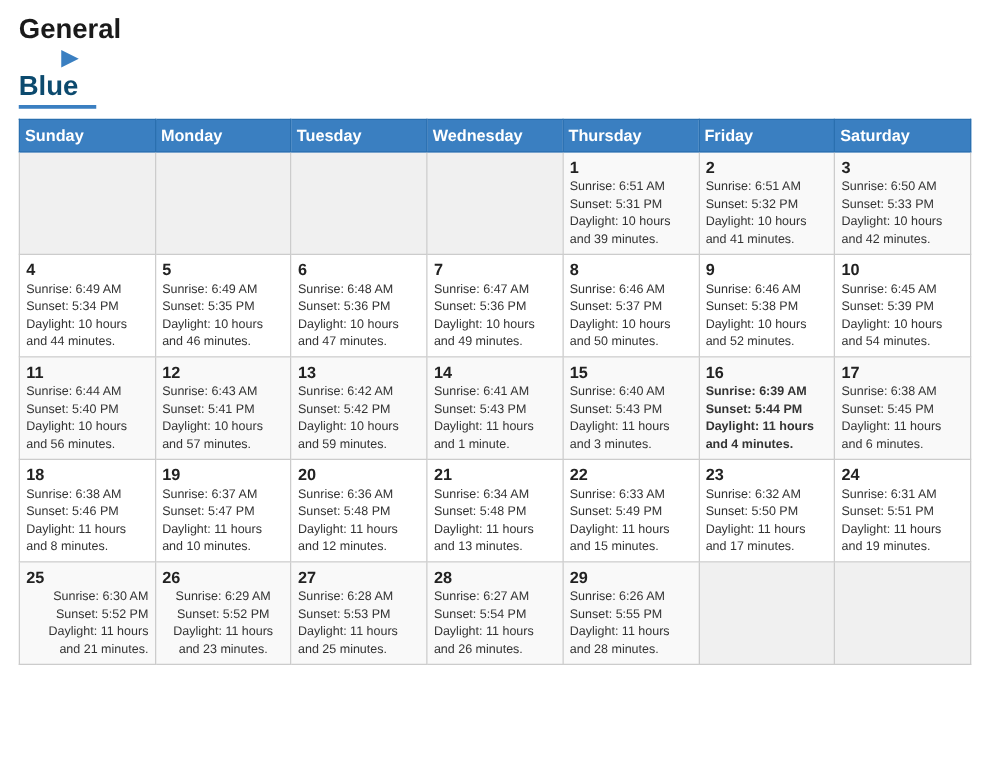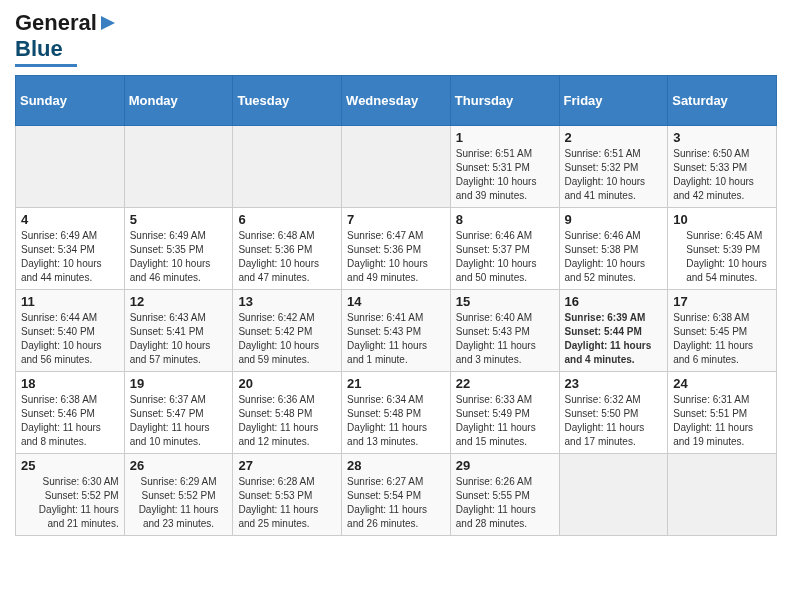--- a/index.html
+++ b/index.html
@@ -35,21 +35,21 @@
     }
     table {
       width: 100%;
       border-collapse: collapse;
     }
     thead tr th {
       background: #3a7fc1;
       color: white;
       font-size: 13px;
       font-weight: bold;
-      padding: 17px 4px;
+      padding: 5px 4px;
       text-align: left;
       border: 1px solid #2a6faf;
     }
     tbody tr td {
       border: 1px solid #ccc;
       vertical-align: top;
       padding: 4px 5px;
       font-size: 10.5px;
       color: #222;
       width: calc(100% / 7);
@@ -76,21 +76,21 @@
     }
     .empty-cell {
       background: #f0f0f0 !important;
     }
   </style>
 </head>
 <body>
 
 <div class="header-section">
   <div class="logo">
-    <div style="display:flex; align-items:center; gap:2px;">
+    <div style="display:flex; align-items:center; gap:2px;flex-direction:column;">
       <span style="font-size:22px; font-weight:bold; color:#1a1a1a;">General</span>
       <svg width="18" height="18" viewBox="0 0 18 18">
         <polygon points="2,2 16,9 2,16" fill="#3a7fc1"></polygon>
       </svg>
     </div>
     <div style="display:flex; align-items:center;">
       <span style="font-size:22px; font-weight:bold; color:#0c4a6e;">Blue</span>
     </div>
     <div style="width:62px; height:3px; background:#3a7fc1; margin-top:2px;"></div>
   </div>
@@ -178,21 +178,21 @@
         </td>
         <td>
           <span class="day-number">9</span>
           <div class="day-info" style="white-space: pre-line;">Sunrise: 6:46 AM
 Sunset: 5:38 PM
 Daylight: 10 hours
 and 52 minutes.</div>
         </td>
         <td>
           <span class="day-number">10</span>
-          <div class="day-info" style="white-space: pre-line; margin-left: 13px;">Sunrise: 6:45 AM
+          <div class="day-info" style="white-space: pre-line;">Sunrise: 6:45 AM
 Sunset: 5:39 PM
 Daylight: 10 hours
 and 54 minutes.</div>
         </td>
       </tr>
       <tr>
         <td>
           <span class="day-number">11</span>
           <div class="day-info" style="white-space: pre-line;">Sunrise: 6:44 AM
 Sunset: 5:40 PM

